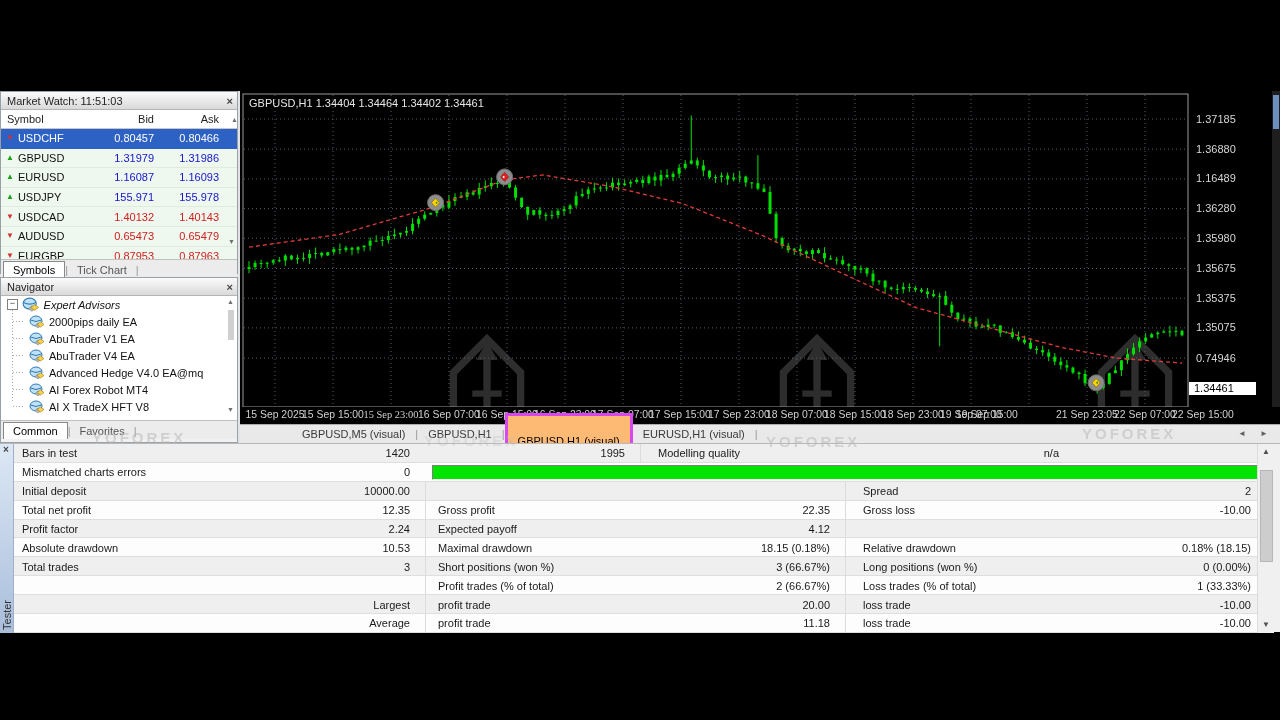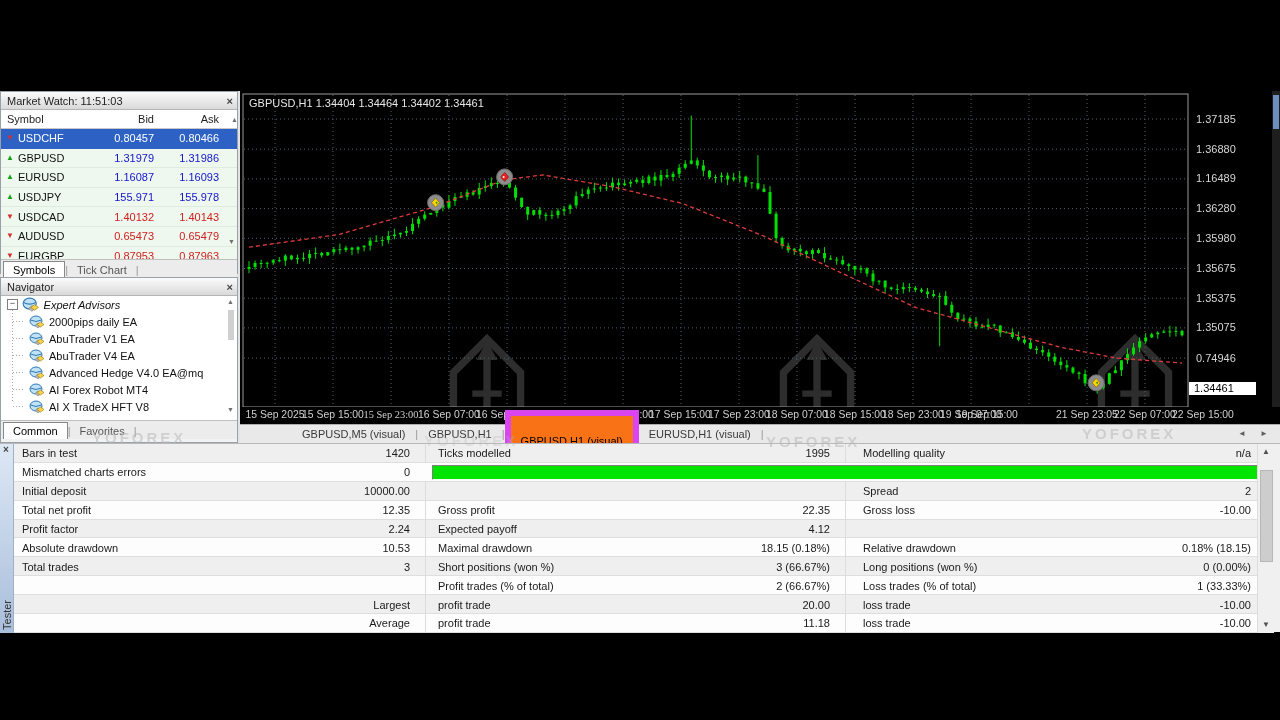--- a/index.html
+++ b/index.html
@@ -49,21 +49,21 @@
   #pricebox{left:949px;width:62px;height:13px;background:#fff;color:#000;line-height:13px;padding-left:5px;z-index:6;}
   #taxis{left:0;top:316px;width:1040px;height:17px;background:#000;}
   .ttick{position:absolute;top:2px;width:70px;text-align:center;color:#cfcfcf;font-size:10.4px;white-space:nowrap;}
   #chscroll{left:1032px;top:0;width:8px;height:316px;background:#1e1e1e;}
   #chthumb{position:absolute;left:1px;top:4px;width:6px;height:34px;background:#6d8fbf;}
   
   #tabbar{left:240px;top:424px;width:1040px;height:19px;background:#e9e9e9;border-top:1px solid #aeaeae;
           display:flex;align-items:center;box-sizing:border-box;}
   #tabbar .spacer{width:52px;}
   .ctab{padding:19px 10px;color:#3a3a3a;white-space:nowrap;}
-  .ctab.active{background:#f97316;border:6px solid #d946ef;color:#000;margin-top:14px;}
+  .ctab.active{background:#fdba74;border:3px solid #d946ef;color:#000;margin-top:14px;}
   #tabnav{position:absolute;right:6px;top:4px;color:#606060;font-size:8px;letter-spacing:6px;}
   #leftcol{left:0;top:91px;width:240px;height:352px;background:#e3e3e3;}
   
   #report{left:0;top:443px;width:1280px;height:189px;background:#f0f0f0;border-top:1px solid #b8b8b8;box-sizing:border-box;}
   #tstrip{left:0;top:0;width:14px;height:189px;background:linear-gradient(to bottom,#dde8f5,#a9bedb);border-right:1px solid #9fb0c8;box-sizing:border-box;}
   #tstrip .closex{position:absolute;top:1px;left:3px;font-size:10px;}
   #tlabel{position:absolute;bottom:3px;left:1px;writing-mode:vertical-rl;transform:rotate(180deg);color:#333;}
   #rrows{left:14px;top:0;width:1243px;height:189px;overflow:hidden;}
   .rrow{position:relative;display:grid;grid-template-columns:186px 225px 215px 205px 220px 192px;height:18.9px;align-items:center;}
   .rrow.odd{background:#efefef;}
@@ -698,21 +698,20 @@
 
   <div id="report" class="abs">
     <div id="tstrip" class="abs">
       <span class="closex">×</span>
       <span id="tlabel">Tester</span>
     </div>
     <div id="rrows" class="abs">
         <div class="rrow rowline odd">
           <span class="c1l">Bars in test</span>
           <span class="c1v">1420</span>
-          <span class="c2l">Ticks modelled</span>
           <span class="c2v">1995</span>
           <span class="c3l">Modelling quality</span>
           <span class="c3v">n/a</span>
         </div>
         <div class="rrow rowline even">
           <span class="c1l">Mismatched charts errors</span>
           <span class="c1v">0</span>
           <span class=""></span>
           <span class="c2v"></span>
           <span class=""></span>

